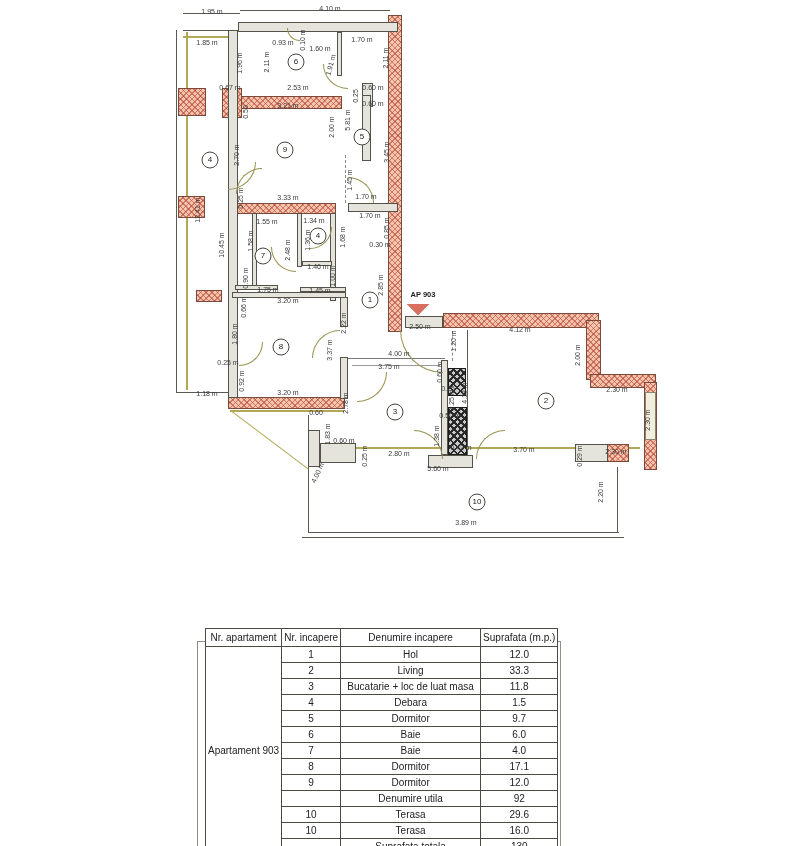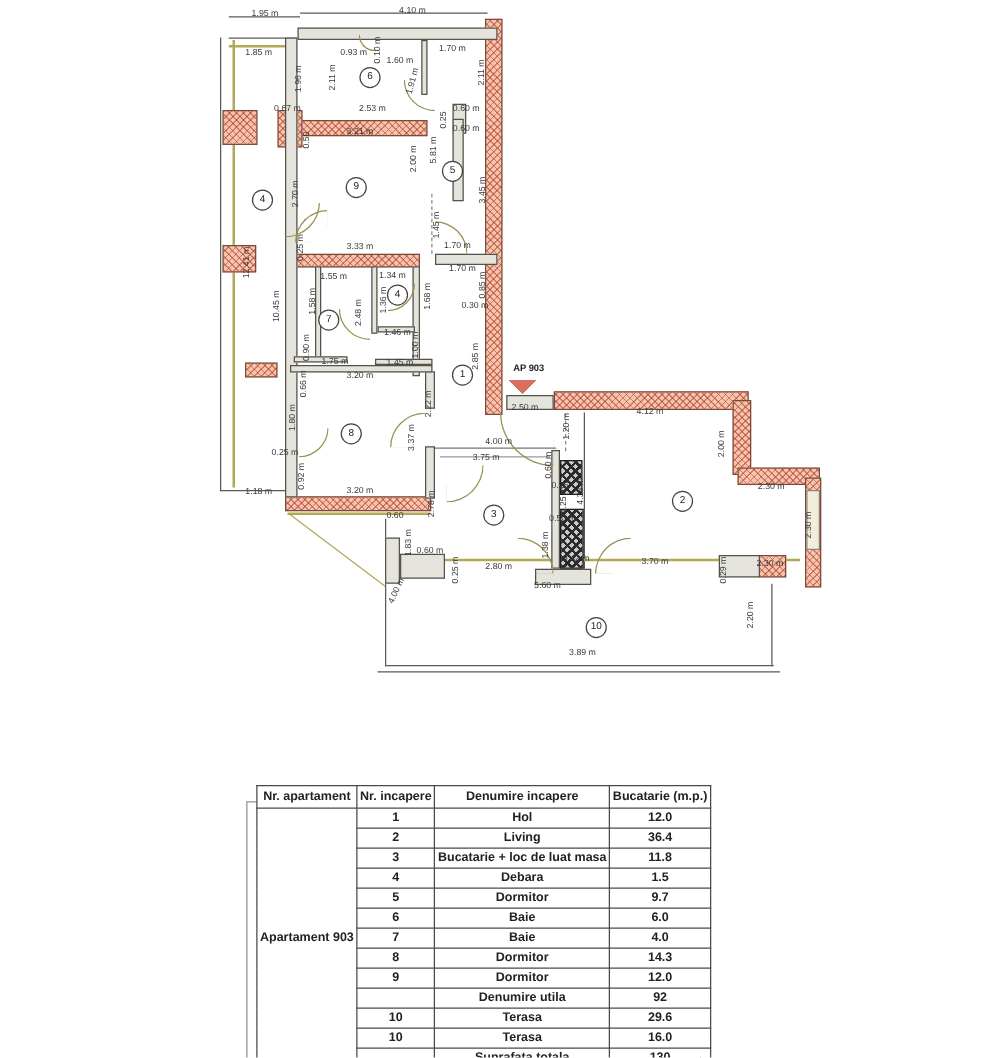--- a/index.html
+++ b/index.html
@@ -37,21 +37,21 @@
       font-size:7.5px;font-weight:bold;color:#1c1c1c;}
   .tri{position:absolute;left:407px;top:304px;width:0;height:0;
       border-left:11px solid transparent;border-right:11px solid transparent;
       border-top:11px solid #d9705f;filter:drop-shadow(0 0 0.5px #7a3a30);}
   
   .outer-rect{position:absolute;left:197px;top:641px;width:362px;height:205px;
       border:1px solid #8f8f8a;background:transparent;}
   table.area{position:absolute;left:205px;top:628px;border-collapse:collapse;
       table-layout:fixed;background:#fff;font-size:10px;color:#222;}
   table.area th,table.area td{border:1px solid #4a4a45;text-align:center;
-      padding:0 2px;overflow:hidden;white-space:nowrap;font-weight:bold;}
+      padding:0 2px;overflow:hidden;white-space:nowrap;font-weight:normal;}
   table.area th{height:17px;}
   table.area td{height:15px;}
   td.apt{vertical-align:middle;}
 </style>
 </head>
 <body>
 
 <div class="plan">
 
   <div>
@@ -247,34 +247,34 @@
     <col style="width:70px">
       <col style="width:56px">
       <col style="width:140px">
       <col style="width:76px">
   </colgroup>
   <thead>
     <tr>
         <th>Nr. apartament</th>
         <th>Nr. incapere</th>
         <th>Denumire incapere</th>
-        <th>Bucatarie (m.p.)</th>
+        <th>Suprafata (m.p.)</th>
       </tr>
   </thead>
   <tbody>
       <tr>
         <td rowspan="13" class="apt">Apartament 903</td>
         <td>1</td>
         <td>Hol</td>
         <td>12.0</td>
       </tr>
       <tr>
         <td>2</td>
         <td>Living</td>
-        <td>36.4</td>
+        <td>33.3</td>
       </tr>
       <tr>
         <td>3</td>
         <td>Bucatarie + loc de luat masa</td>
         <td>11.8</td>
       </tr>
       <tr>
         <td>4</td>
         <td>Debara</td>
         <td>1.5</td>
@@ -290,21 +290,21 @@
         <td>6.0</td>
       </tr>
       <tr>
         <td>7</td>
         <td>Baie</td>
         <td>4.0</td>
       </tr>
       <tr>
         <td>8</td>
         <td>Dormitor</td>
-        <td>14.3</td>
+        <td>17.1</td>
       </tr>
       <tr>
         <td>9</td>
         <td>Dormitor</td>
         <td>12.0</td>
       </tr>
       <tr>
         <td></td>
         <td>Denumire utila</td>
         <td>92</td>

